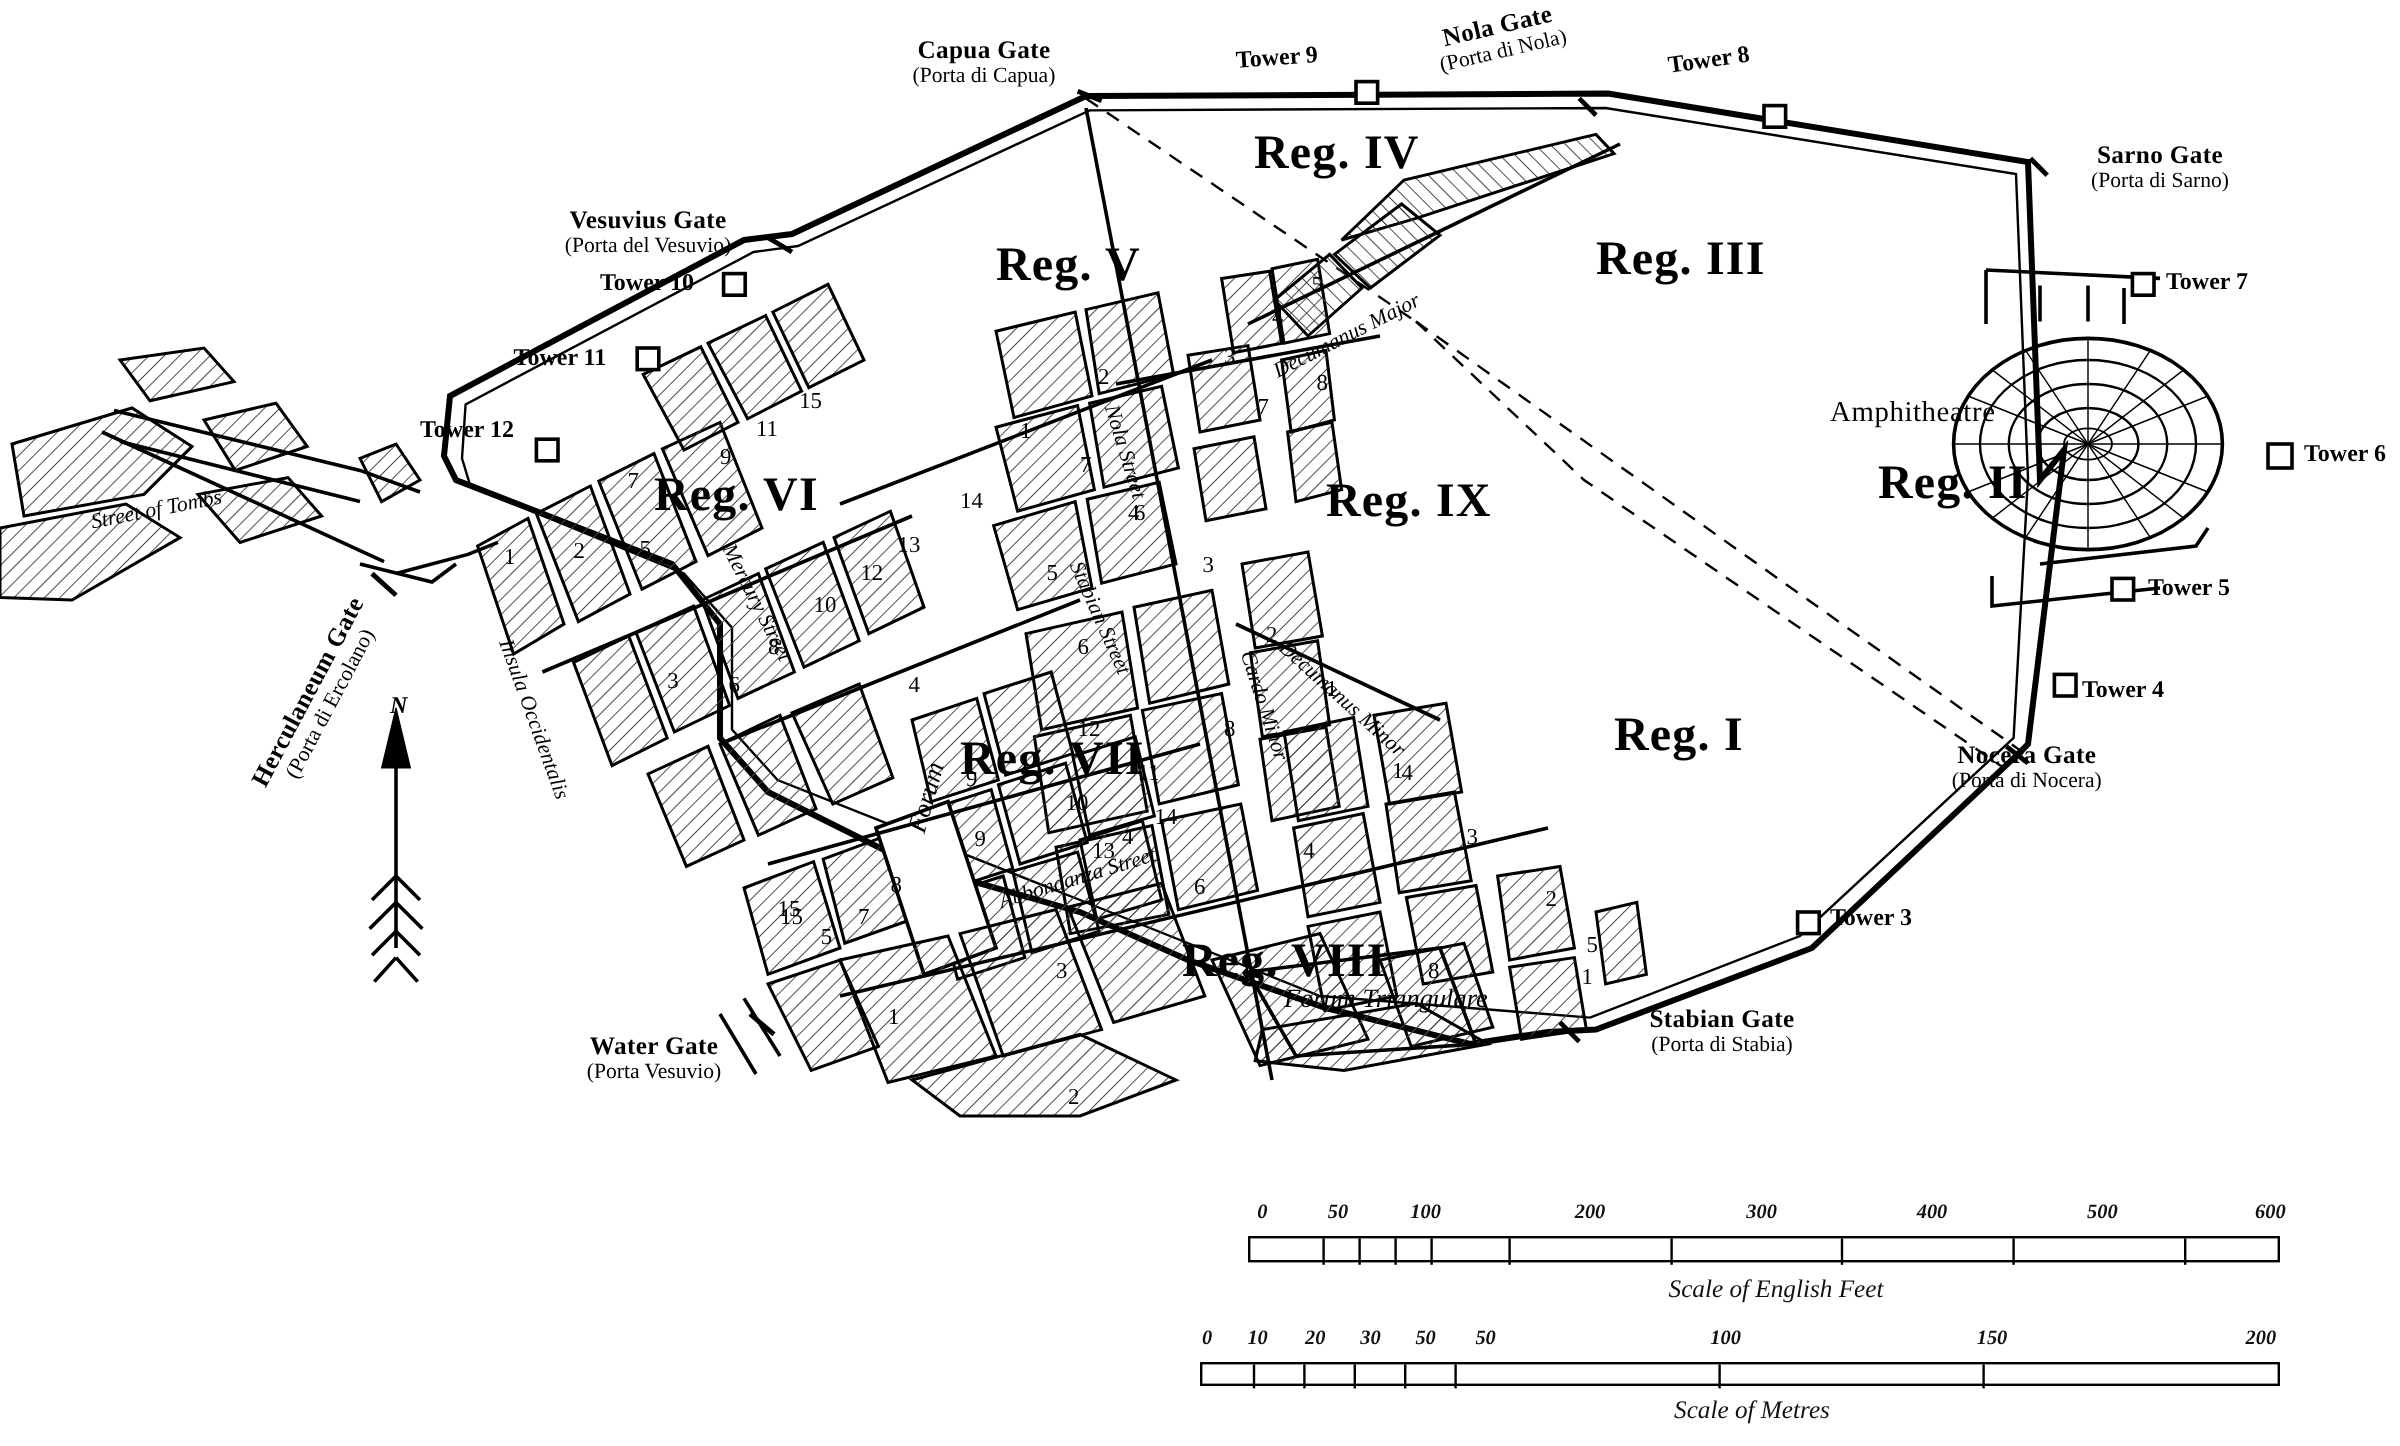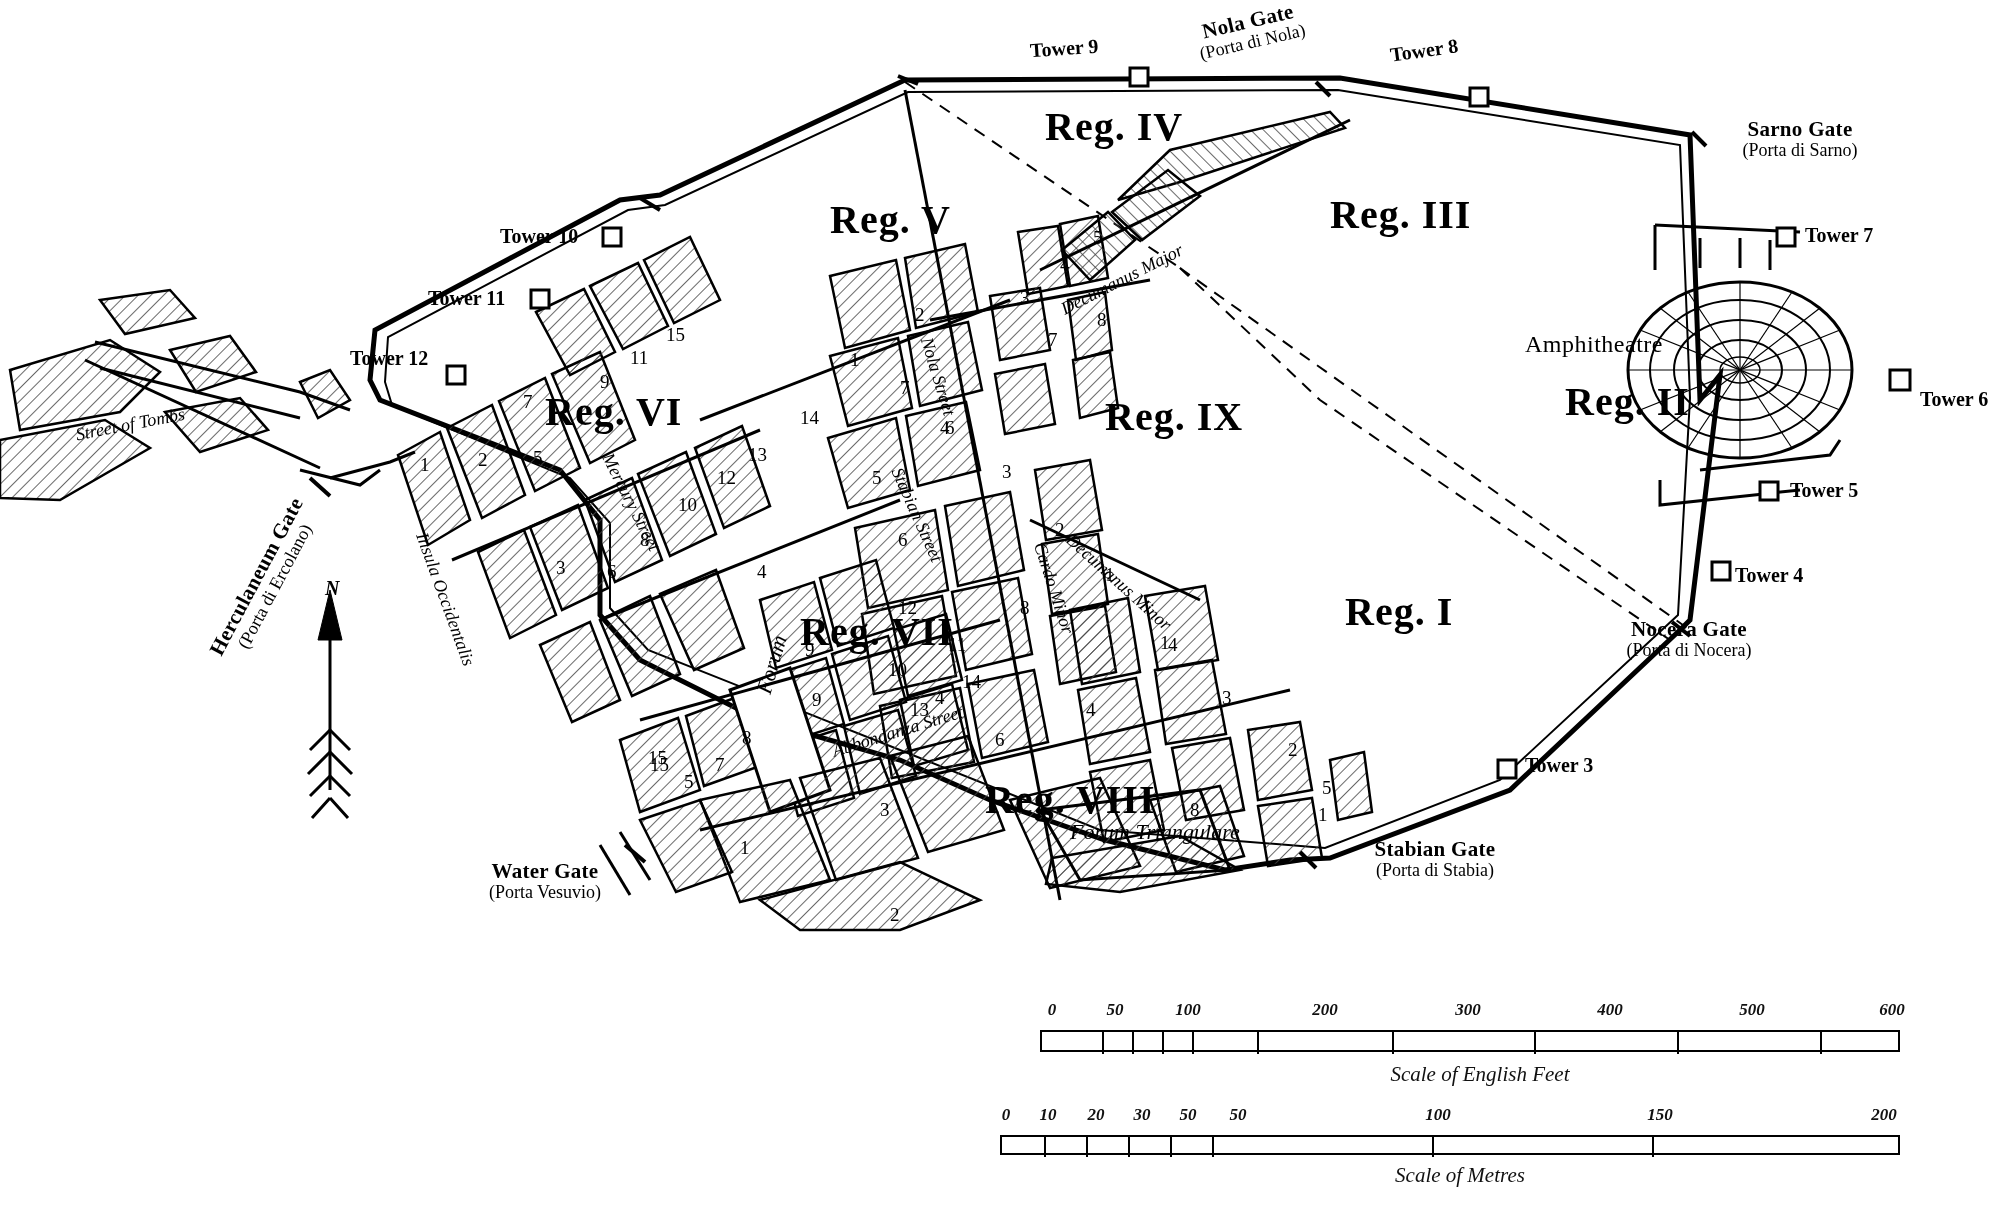--- a/index.html
+++ b/index.html
@@ -361,20 +361,24 @@
       <polygon points="330,590 318,640 342,640"></polygon>
       <g stroke-width="3" fill="none">
         <path d="M 330 730 L 310 750 M 330 730 L 350 750"></path>
         <path d="M 330 752 L 308 774 M 330 752 L 352 774"></path>
         <path d="M 330 776 L 310 796 M 330 776 L 350 796"></path>
         <path d="M 330 798 L 312 818 M 330 798 L 348 818"></path>
       </g>
     </g>
   </svg>
 
+  <div class="lbl gate-block" style="left:700px; top:30px; width:240px;">
+    <div class="gate-name">Capua Gate</div>
+    <div class="gate-sub">(Porta di Capua)</div>
+  </div>
 
   <div class="lbl gate-block" style="left:1140px; top:10px; width:220px; transform:rotate(-13deg);">
     <div class="gate-name">Nola Gate</div>
     <div class="gate-sub">(Porta di Nola)</div>
   </div>
 
   <div class="lbl gate-block" style="left:1690px; top:118px; width:220px;">
     <div class="gate-name">Sarno Gate</div>
     <div class="gate-sub">(Porta di Sarno)</div>
   </div>
@@ -392,25 +396,29 @@
   <div class="lbl gate-block" style="left:440px; top:860px; width:210px;">
     <div class="gate-name">Water Gate</div>
     <div class="gate-sub">(Porta Vesuvio)</div>
   </div>
 
   <div class="lbl gate-block" style="left:155px; top:560px; width:220px; transform:rotate(-62deg); transform-origin:50% 50%;">
     <div class="gate-name">Herculaneum Gate</div>
     <div class="gate-sub">(Porta di Ercolano)</div>
   </div>
 
+  <div class="lbl gate-block" style="left:420px; top:172px; width:240px;">
+    <div class="gate-name">Vesuvius Gate</div>
+    <div class="gate-sub">(Porta del Vesuvio)</div>
+  </div>
 
   <div class="lbl tower" style="left:1525px; top:755px;">Tower 3</div>
   <div class="lbl tower" style="left:1735px; top:565px;">Tower 4</div>
   <div class="lbl tower" style="left:1790px; top:480px;">Tower 5</div>
-  <div class="lbl tower" style="left:1920px; top:368px;margin-top:21px;">Tower 6</div>
+  <div class="lbl tower" style="left:1920px; top:368px;">Tower 6</div>
   <div class="lbl tower" style="left:1805px; top:225px;">Tower 7</div>
   <div class="lbl tower" style="left:1390px; top:40px; transform:rotate(-8deg);">Tower 8</div>
   <div class="lbl tower" style="left:1030px; top:38px; transform:rotate(-4deg);">Tower 9</div>
   <div class="lbl tower" style="left:500px; top:226px;">Tower 10</div>
   <div class="lbl tower" style="left:428px; top:288px;">Tower 11</div>
   <div class="lbl tower" style="left:350px; top:348px;">Tower 12</div>
 
   <div class="lbl region" style="left:1345px; top:590px;text-align:center;">Reg. I</div>
   <div class="lbl region" style="left:1565px; top:380px;">Reg. II</div>
   <div class="lbl region" style="left:1330px; top:193px;">Reg. III</div>

